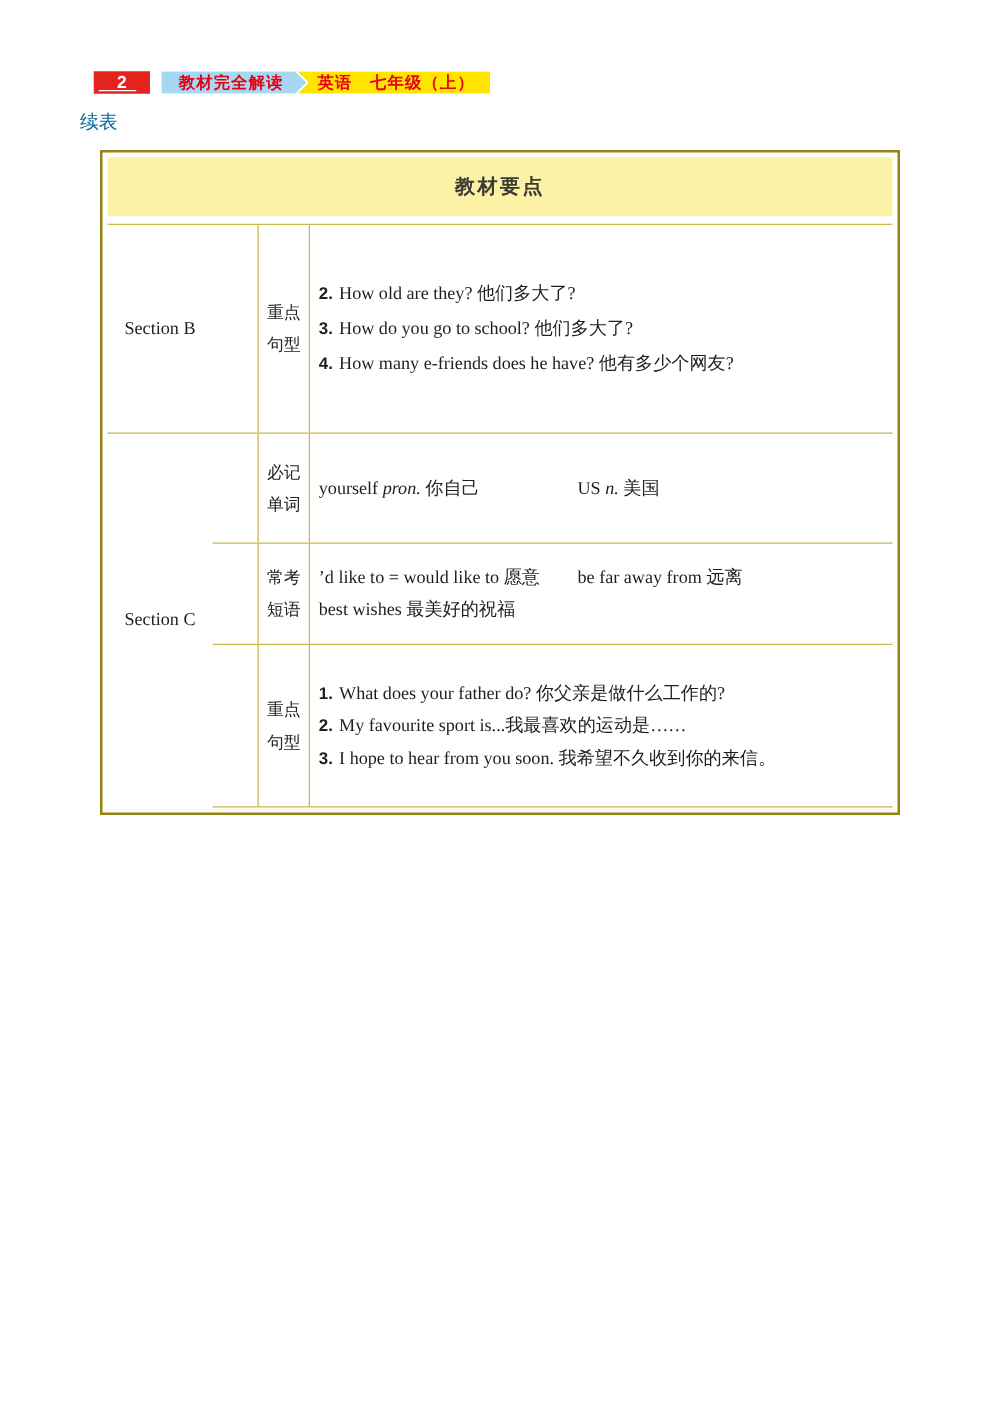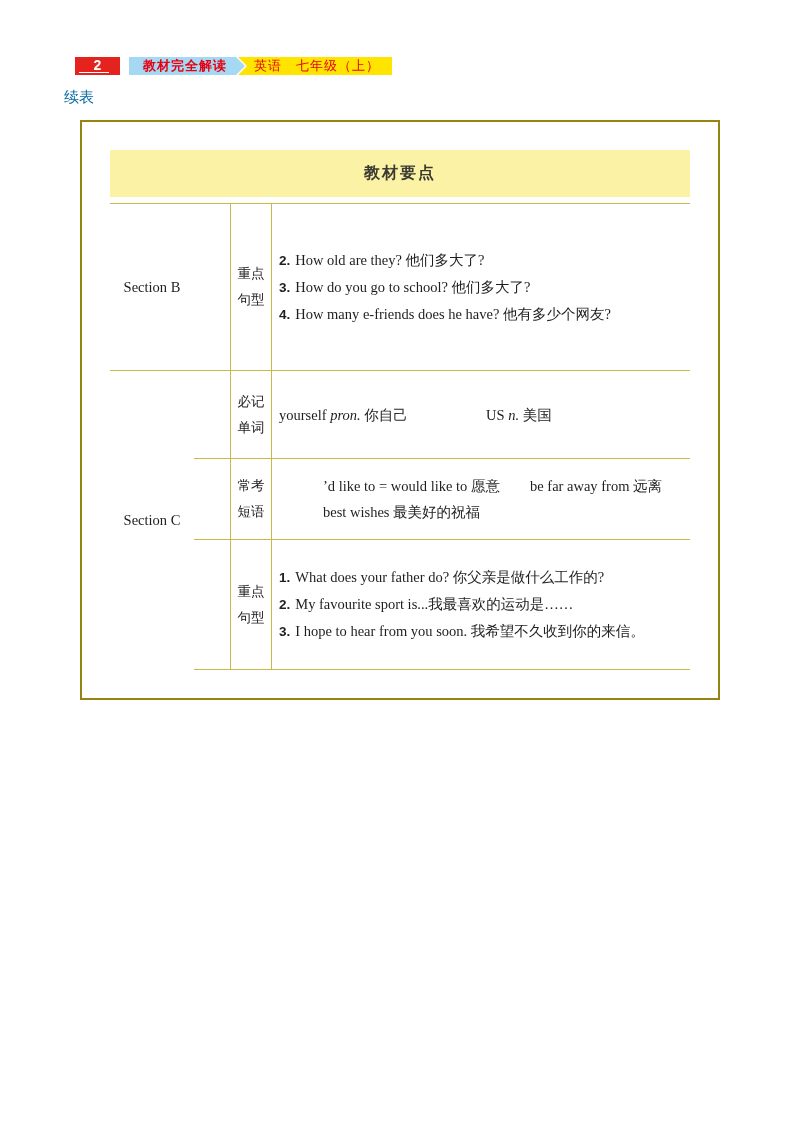--- a/index.html
+++ b/index.html
@@ -14,49 +14,49 @@
   .badge-num { width:45px; background:#e5231e; color:#ffffff;
                font-size:14px; font-weight:bold; text-align:center;
                line-height:17px; position:relative; }
   .badge-num .uline { position:absolute; left:4px; width:30px; bottom:2px;
                       height:1px; background:#ffffff; }
   .badge-series { margin-left:9px; background:#a5d9f3; color:#e60012;
                   font-size:13px; font-weight:bold; line-height:18px;
                   padding:0 18px 0 14px; letter-spacing:1px;
                   clip-path:polygon(0 0, calc(100% - 9px) 0, 100% 50%, calc(100% - 9px) 100%, 0 100%); }
   .badge-subject { margin-left:-7px; background:#ffe400; color:#e60012;
-                   font-size:13px; font-weight:normal; line-height:18px;
+                   font-size:13px; font-weight:bold; line-height:18px;
                    padding:0 12px 16px 16px; letter-spacing:1px;
                    clip-path:polygon(0 0, 100% 0, 100% 100%, 0 100%, 9px 50%); }
 
   .continued { position:absolute; left:64px; top:88px; font-size:15px; color:#0369a1; }
 
   
   .sheet { position:absolute; left:80px; top:120px; width:640px;
-           border:2px solid #948414; padding:28px; background:#ffffff; }
+           border:2px solid #948414; padding:4px; background:#ffffff; }
   .tbl-title { height:47px; background:#fbf2a5; margin-bottom:6px;
                display:flex; align-items:center; justify-content:center;
                font-family:"Liberation Sans","DejaVu Sans",sans-serif;
                font-size:16px; font-weight:bold; color:#3a3a32; letter-spacing:2px; }
 
   .grid { border-top:1px solid #c9b94b; font-size:14.5px; }
   .row { display:flex; }
   .c1 { width:84px; display:flex; align-items:center; justify-content:center;
         font-size:14.5px; }
   .c2 { width:42px; border-left:1px solid #c9b94b; border-right:1px solid #c9b94b;
         display:flex; flex-direction:column; align-items:center; justify-content:center;
         font-size:13.5px; line-height:26px; color:#222222;margin-left:36px; }
   .c3 { flex:1; display:flex; flex-direction:column; justify-content:center;
         padding-left:7px; }
   .row-b { height:167px; border-bottom:1px solid #c9b94b; }
   .secC { display:flex; }
   .secC-right { flex:1; display:flex; flex-direction:column; }
   .rw { display:flex; border-bottom:1px solid #c9b94b; }
   .rw-words { height:88px; }
-  .rw-phrases { height:81px;gap:44px; }
+  .rw-phrases { height:81px; }
   .rw-sent { height:130px; }
   .item { line-height:27px; white-space:nowrap; }
   .item-s { line-height:26px; white-space:nowrap; }
   .num { font-family:"Liberation Sans","DejaVu Sans",sans-serif;
          font-weight:bold; font-size:13.5px; margin-right:5px; }
   .w1 { display:inline-block; width:207px; }
   .pos { font-style:italic;margin-top:16px; }
   .row-g { height:60px; display:flex; }
   .g1 { width:84px; border-right:1px solid #c9b94b;
         display:flex; align-items:center; justify-content:center; font-size:16px; }

